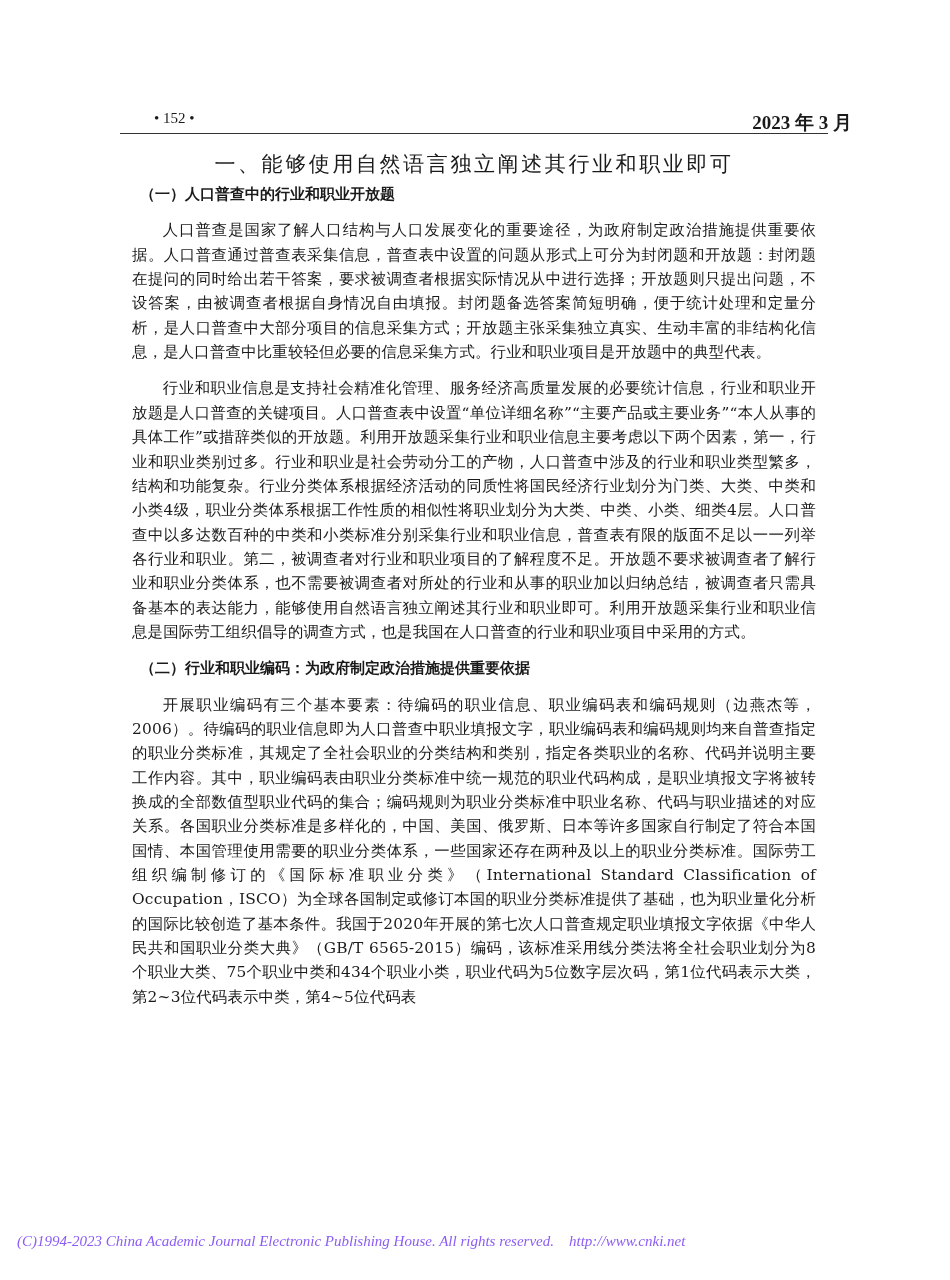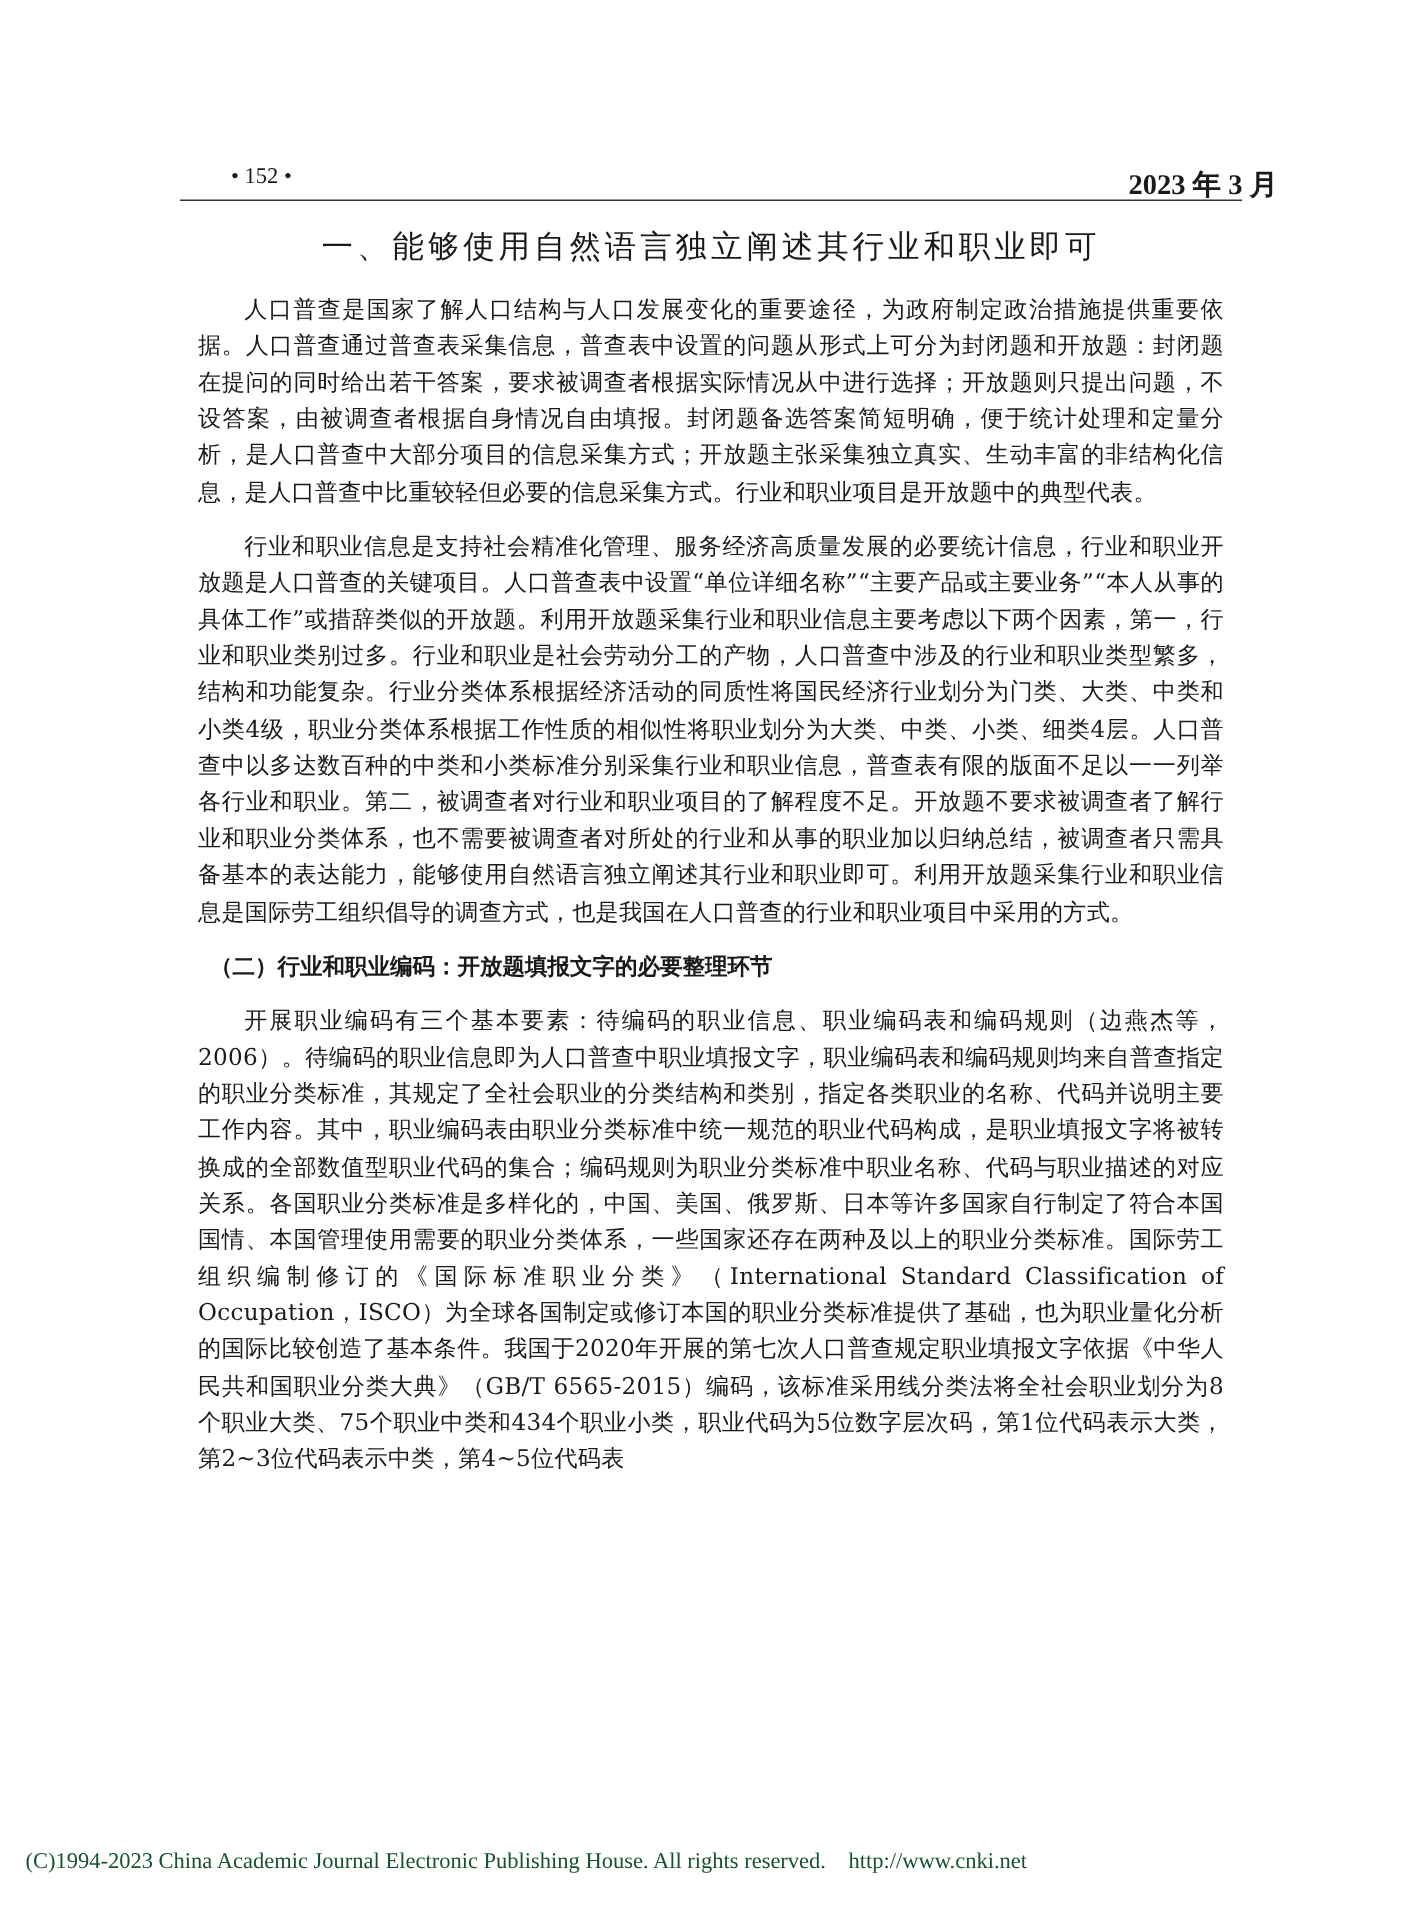--- a/index.html
+++ b/index.html
@@ -85,37 +85,39 @@
       text-indent: 2em;
       text-align: justify;
       text-justify: inter-character;
       letter-spacing: 0.2px;
     }
     .footer-copyright {
       position: absolute;
       left: 17px;
       top: 1233px;
       font-size: 15px;
-      color: #14532d;
+      color: #8b5cf6;
       font-family: "Liberation Serif", serif;
       white-space: pre;
+      font-style: italic;
     }
   </style>
 </head>
 <body>
 
 <div class="page-header">
   <span class="page-no">• 152 •</span>
   <span class="issue">2023 年 3 月</span>
 </div>
 <div class="header-rule"></div>
 
 <div class="content">
   <h2 class="section-title">一、能够使用自然语言独立阐述其行业和职业即可</h2>
 
+  <h3 class="subsection-title">（一）人口普查中的行业和职业开放题</h3>
   <p class="para">人口普查是国家了解人口结构与人口发展变化的重要途径，为政府制定政治措施提供重要依据。人口普查通过普查表采集信息，普查表中设置的问题从形式上可分为封闭题和开放题：封闭题在提问的同时给出若干答案，要求被调查者根据实际情况从中进行选择；开放题则只提出问题，不设答案，由被调查者根据自身情况自由填报。封闭题备选答案简短明确，便于统计处理和定量分析，是人口普查中大部分项目的信息采集方式；开放题主张采集独立真实、生动丰富的非结构化信息，是人口普查中比重较轻但必要的信息采集方式。行业和职业项目是开放题中的典型代表。</p>
   <p class="para">行业和职业信息是支持社会精准化管理、服务经济高质量发展的必要统计信息，行业和职业开放题是人口普查的关键项目。人口普查表中设置“单位详细名称”“主要产品或主要业务”“本人从事的具体工作”或措辞类似的开放题。利用开放题采集行业和职业信息主要考虑以下两个因素，第一，行业和职业类别过多。行业和职业是社会劳动分工的产物，人口普查中涉及的行业和职业类型繁多，结构和功能复杂。行业分类体系根据经济活动的同质性将国民经济行业划分为门类、大类、中类和小类4级，职业分类体系根据工作性质的相似性将职业划分为大类、中类、小类、细类4层。人口普查中以多达数百种的中类和小类标准分别采集行业和职业信息，普查表有限的版面不足以一一列举各行业和职业。第二，被调查者对行业和职业项目的了解程度不足。开放题不要求被调查者了解行业和职业分类体系，也不需要被调查者对所处的行业和从事的职业加以归纳总结，被调查者只需具备基本的表达能力，能够使用自然语言独立阐述其行业和职业即可。利用开放题采集行业和职业信息是国际劳工组织倡导的调查方式，也是我国在人口普查的行业和职业项目中采用的方式。</p>
 
-  <h3 class="subsection-title">（二）行业和职业编码：开放题填报文字的必要整理环节</h3>
+  <h3 class="subsection-title">（二）行业和职业编码：为政府制定政治措施提供重要依据</h3>
   <p class="para">开展职业编码有三个基本要素：待编码的职业信息、职业编码表和编码规则（边燕杰等，2006）。待编码的职业信息即为人口普查中职业填报文字，职业编码表和编码规则均来自普查指定的职业分类标准，其规定了全社会职业的分类结构和类别，指定各类职业的名称、代码并说明主要工作内容。其中，职业编码表由职业分类标准中统一规范的职业代码构成，是职业填报文字将被转换成的全部数值型职业代码的集合；编码规则为职业分类标准中职业名称、代码与职业描述的对应关系。各国职业分类标准是多样化的，中国、美国、俄罗斯、日本等许多国家自行制定了符合本国国情、本国管理使用需要的职业分类体系，一些国家还存在两种及以上的职业分类标准。国际劳工组织编制修订的《国际标准职业分类》（International Standard Classification of Occupation，ISCO）为全球各国制定或修订本国的职业分类标准提供了基础，也为职业量化分析的国际比较创造了基本条件。我国于2020年开展的第七次人口普查规定职业填报文字依据《中华人民共和国职业分类大典》（GB/T 6565-2015）编码，该标准采用线分类法将全社会职业划分为8个职业大类、75个职业中类和434个职业小类，职业代码为5位数字层次码，第1位代码表示大类，第2~3位代码表示中类，第4~5位代码表</p>
 </div>
 
 <div class="footer-copyright">(C)1994-2023 China Academic Journal Electronic Publishing House. All rights reserved.    http://www.cnki.net</div>
 
 </body></html>

